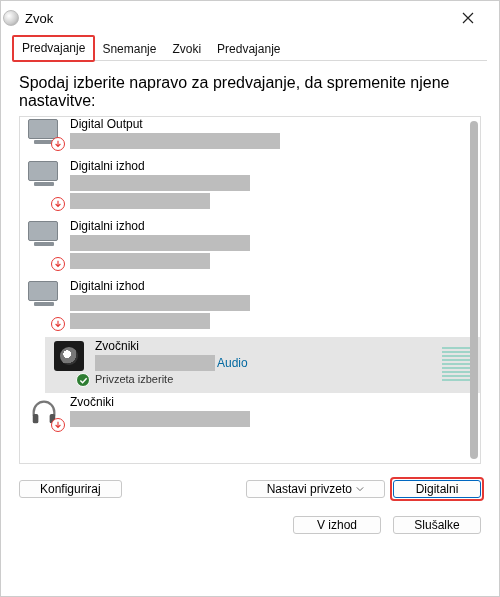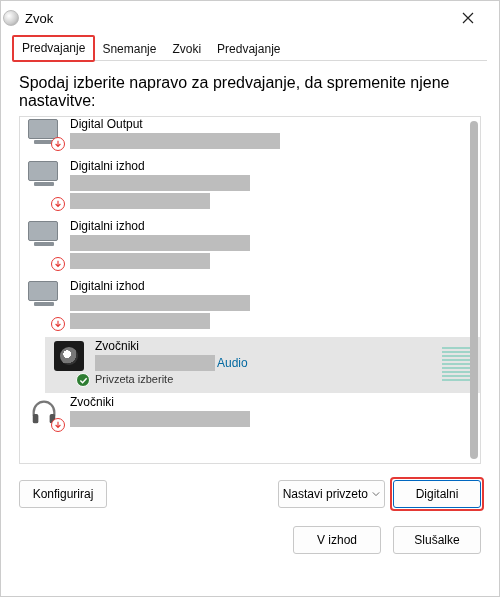--- a/index.html
+++ b/index.html
@@ -209,22 +209,22 @@
 
   .row-buttons {
     display: flex;
     gap: 8px;
     padding: 16px 18px 10px 18px;
     align-items: center;
   }
   .row-buttons .spacer { flex: 1; }
   .btn {
     min-width: 88px;
-    height: 28px;
-    padding: 0 4px;
+    height: 18px;
+    padding: 0 20px;
     background: #fdfdfd;
     border: 1px solid #c8c8c8;
     font-size: 12px;
     display: inline-flex;
     align-items: center;
     justify-content: center;
     border-radius: 3px;
     position: relative;
   }
   .btn.default-blue {

